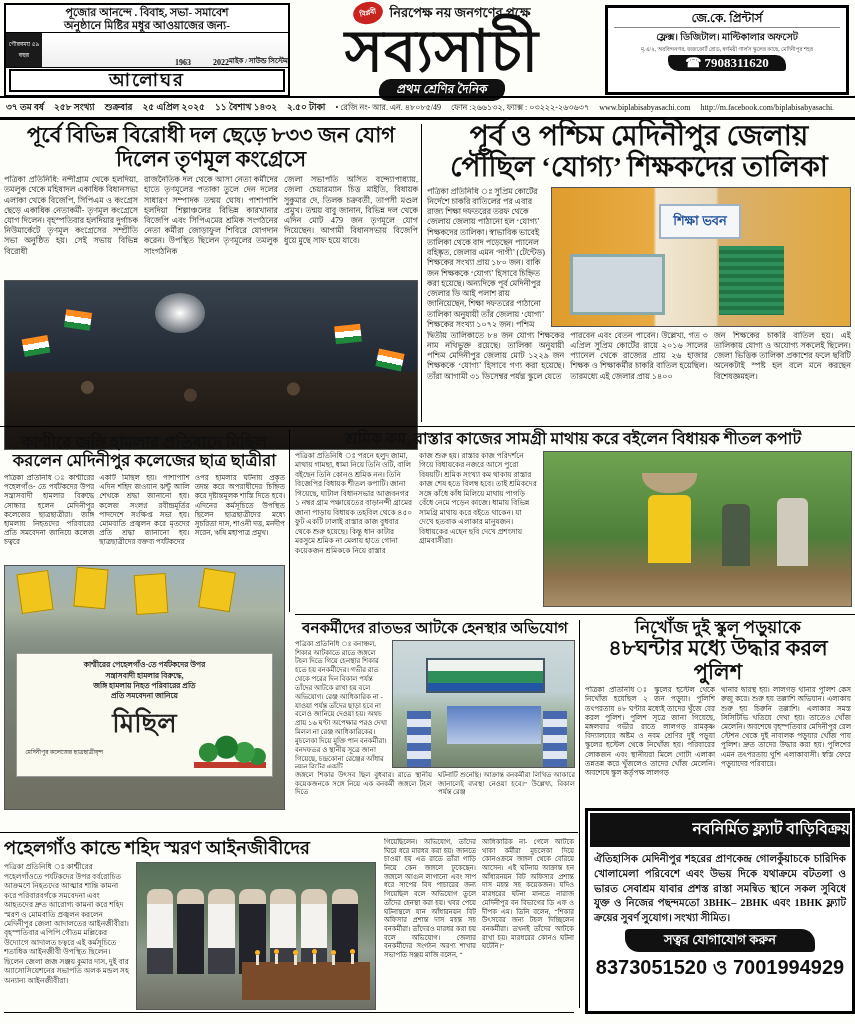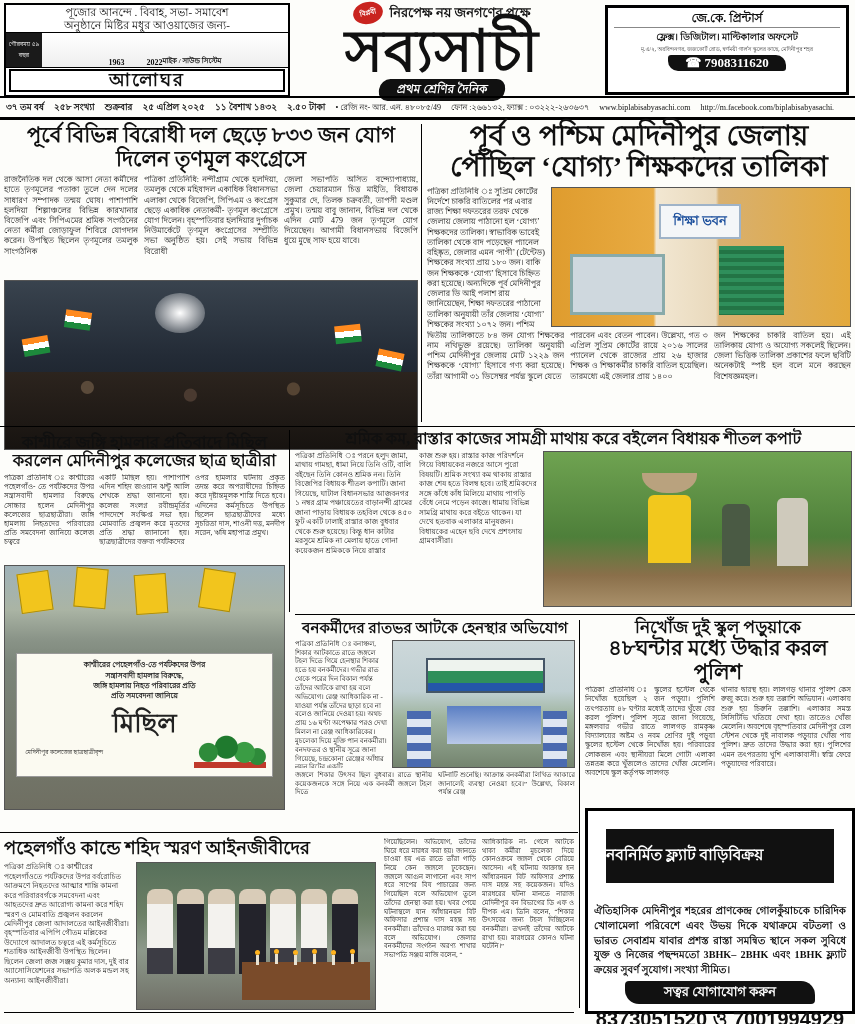--- a/index.html
+++ b/index.html
@@ -1,26 +1,26 @@
 <!DOCTYPE html>
 <html><head>
 <meta charset="utf-8">
 <style>
   html,body{margin:0;padding:0;background:#e8e8e4;}
   #page{position:relative;width:855px;height:1024px;background:#fdfdfa;color:#101010;
         font-family:"Liberation Serif","DejaVu Serif",serif;overflow:hidden;margin:0 auto;}
   .abs{position:absolute;}
   
   .adbox{border:2px solid #000;background:#fff;overflow:hidden;}
-  .alo-slogan{font-size:11px;font-weight:normal;text-align:center;border-bottom:1px solid #000;
+  .alo-slogan{font-size:11px;font-weight:bold;text-align:center;border-bottom:1px solid #000;
               padding:1px 2px;line-height:1.15;}
   .alo-mid{display:flex;align-items:stretch;height:34px;border-bottom:1px solid #000;}
   .alo-badge{background:#1a1a1a;color:#fff;font-size:6px;width:34px;text-align:center;
              display:flex;align-items:center;justify-content:center;padding:1px;}
-  .alo-icons{flex:1;display:flex;align-items:flex-end;justify-content:center;
+  .alo-icons{flex:1;display:flex;align-items:flex-end;justify-content:flex-end;
              font-size:7px;font-weight:bold;background:linear-gradient(#fff,#eee);}
   .alo-years{display:flex;gap:22px;font-size:8px;font-weight:bold;align-items:flex-end;}
   .alo-name{font-size:18px;font-weight:bold;text-align:center;letter-spacing:2px;
             border:2px solid #000;margin:1px 3px;line-height:1.05;}
   .mast{ text-align:center;}
   .mast-tagrow{display:flex;align-items:center;justify-content:center;gap:6px;font-size:13px;font-weight:bold;}
   .mast-badge{background:#c9241f;color:#fff;border-radius:50%;width:30px;height:22px;
               font-size:7px;display:flex;align-items:center;justify-content:center;transform:rotate(-12deg);}
   .mast-title{font-size:58px;font-weight:bold;line-height:0.95;letter-spacing:1px;}
   .mast-ribbon{display:inline-block;background:#111;color:#fff;font-size:12px;font-weight:bold;
@@ -82,21 +82,21 @@
   .f-pillar{position:absolute;bottom:0;width:13%;height:44%;background:repeating-linear-gradient(180deg,#4a6ab0 0 8px,#dfe6f2 8px 16px);}
   
   .ph-law{background:linear-gradient(180deg,#57705a 0%,#6c8066 35%,#8d998b 60%,#6f6f66 100%);}
   .law-fig{position:absolute;top:18%;width:11%;height:58%;background:linear-gradient(180deg,#d9ccb8 18%,#f3f2ee 18% 70%,#3c3c44 70%);border-radius:8px 8px 0 0;}
   .law-fig.dark{background:linear-gradient(180deg,#d9ccb8 18%,#23232b 18%);}
   .law-table{position:absolute;left:44%;right:2%;bottom:6%;height:26%;background:#7a4b2a;}
   .candle{position:absolute;width:3px;height:10px;background:#e8e2d2;}
   .candle:before{content:"";position:absolute;top:-5px;left:-1px;width:5px;height:5px;border-radius:50%;background:#ffb31e;}
   
   #flatad{border:3px solid #000;background:#fff;}
-  .flat-title{background:#111;color:#fff;font-size:15.5px;font-weight:bold;text-align:left;padding:14px 0;margin:18px;}
+  .flat-title{background:#111;color:#fff;font-size:15.5px;font-weight:bold;text-align:right;padding:4px 0;margin:2px;}
   .flat-body{font-size:10.2px;font-weight:bold;text-align:justify;padding:3px 6px;line-height:1.45;}
   .flat-contact{background:#111;color:#fff;font-size:13px;font-weight:bold;text-align:center;
                 width:190px;margin:0 auto;padding:1px 0;border-radius:4px 14px 4px 14px;}
   .flat-phones{font-size:20px;font-weight:bold;text-align:center;font-family:"Liberation Sans",sans-serif;}
 </style>
 </head>
 <body>
 
 <div id="page">
 
@@ -147,22 +147,22 @@
     <span>২.৫০ টাকা</span>
     <span class="sm">• রেজি নং- আর. এন. ৪৮০৮৫/49</span>
     <span class="sm">ফোন :২৬৬১৩২, ফ্যাক্স : ০৩২২২-২৬৩৬৩৭</span>
     <span class="sm">www.biplabisabyasachi.com</span>
     <span class="sm">http://m.facebook.com/biplabisabyasachi.</span>
   </div>
 
   <div class="abs" style="left:4px;top:124px;width:414px;">
     <div class="hl" style="font-size:21px;">পূর্বে বিভিন্ন বিরোধী দল ছেড়ে ৮৩৩ জন যোগ দিলেন তৃণমূল কংগ্রেসে</div>
     <div class="cols" style="height:102px;margin-top:4px;">
+      <div class="col">পত্রিকা প্রতিনিধি: নন্দীগ্রাম থেকে হলদিয়া, তমলুক থেকে মহিষাদল একাধিক বিধানসভা এলাকা থেকে বিজেপি, সিপিএম ও কংগ্রেস ছেড়ে একাধিক নেতাকর্মী- তৃণমূল কংগ্রেসে যোগ দিলেন। বৃহস্পতিবার হলদিয়ার দুর্গাচক নিউমার্কেটে তৃণমূল কংগ্রেসের সম্প্রীতি সভা অনুষ্ঠিত হয়। সেই সভায় বিভিন্ন বিরোধী</div>
       <div class="col">রাজনৈতিক দল থেকে আসা নেতা কর্মীদের হাতে তৃণমূলের পতাকা তুলে দেন দলের সাধারণ সম্পাদক তন্ময় ঘোষ। পাশাপাশি হলদিয়া শিল্পাঞ্চলের বিভিন্ন কারখানার বিজেপি এবং সিপিএমের শ্রমিক সংগঠনের নেতা কর্মীরা জোড়াফুল শিবিরে যোগদান করেন। উপস্থিত ছিলেন তৃণমূলের তমলুক সাংগঠনিক</div>
-      <div class="col">পত্রিকা প্রতিনিধি: নন্দীগ্রাম থেকে হলদিয়া, তমলুক থেকে মহিষাদল একাধিক বিধানসভা এলাকা থেকে বিজেপি, সিপিএম ও কংগ্রেস ছেড়ে একাধিক নেতাকর্মী- তৃণমূল কংগ্রেসে যোগ দিলেন। বৃহস্পতিবার হলদিয়ার দুর্গাচক নিউমার্কেটে তৃণমূল কংগ্রেসের সম্প্রীতি সভা অনুষ্ঠিত হয়। সেই সভায় বিভিন্ন বিরোধী</div>
       <div class="col">জেলা সভাপতি অসিত বন্দ্যোপাধ্যায়, জেলা চেয়ারম্যান চিত্ত মাইতি, বিধায়ক সুকুমার দে, তিলক চক্রবর্তী, তাপসী মণ্ডল প্রমুখ। তন্ময় বাবু জানান, বিভিন্ন দল থেকে এদিন মোট 479 জন তৃণমূলে যোগ দিয়েছেন। আগামী বিধানসভায় বিজেপি ধুয়ে মুছে সাফ হয়ে যাবে।</div>
     </div>
     <div class="photo ph-rally" style="width:412px;height:168px;margin-top:3px;">
       <div class="glow" style="left:150px;top:12px;width:50px;height:40px;"></div>
       <div class="flag" style="left:18px;top:56px;transform:rotate(-10deg);"></div>
       <div class="flag" style="left:60px;top:30px;transform:rotate(8deg);"></div>
       <div class="flag" style="left:330px;top:44px;transform:rotate(-6deg);"></div>
       <div class="flag" style="left:372px;top:70px;transform:rotate(12deg);"></div>
       <div class="crowd"></div>
     </div>

